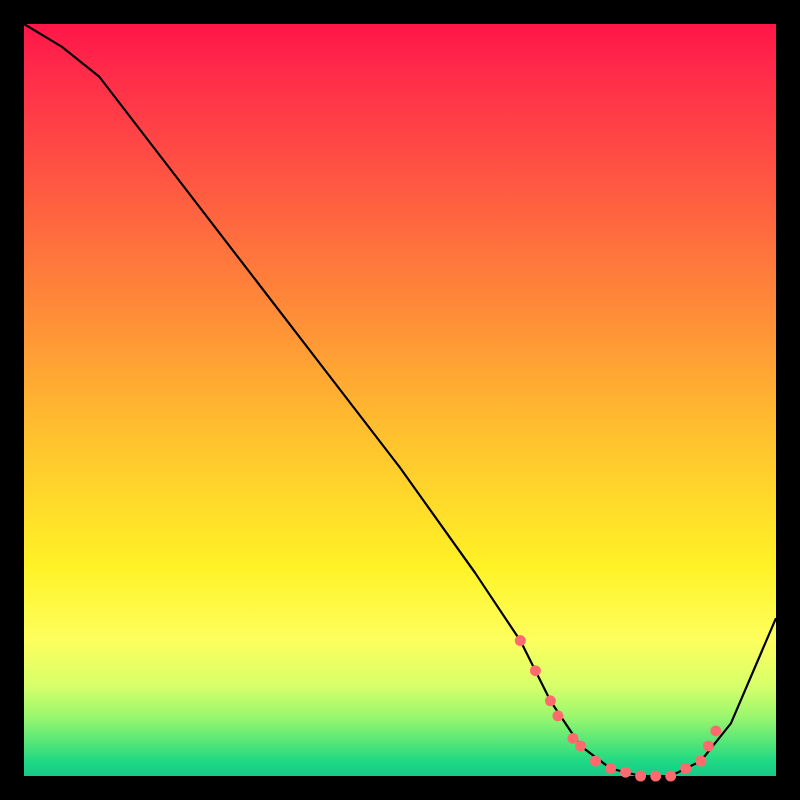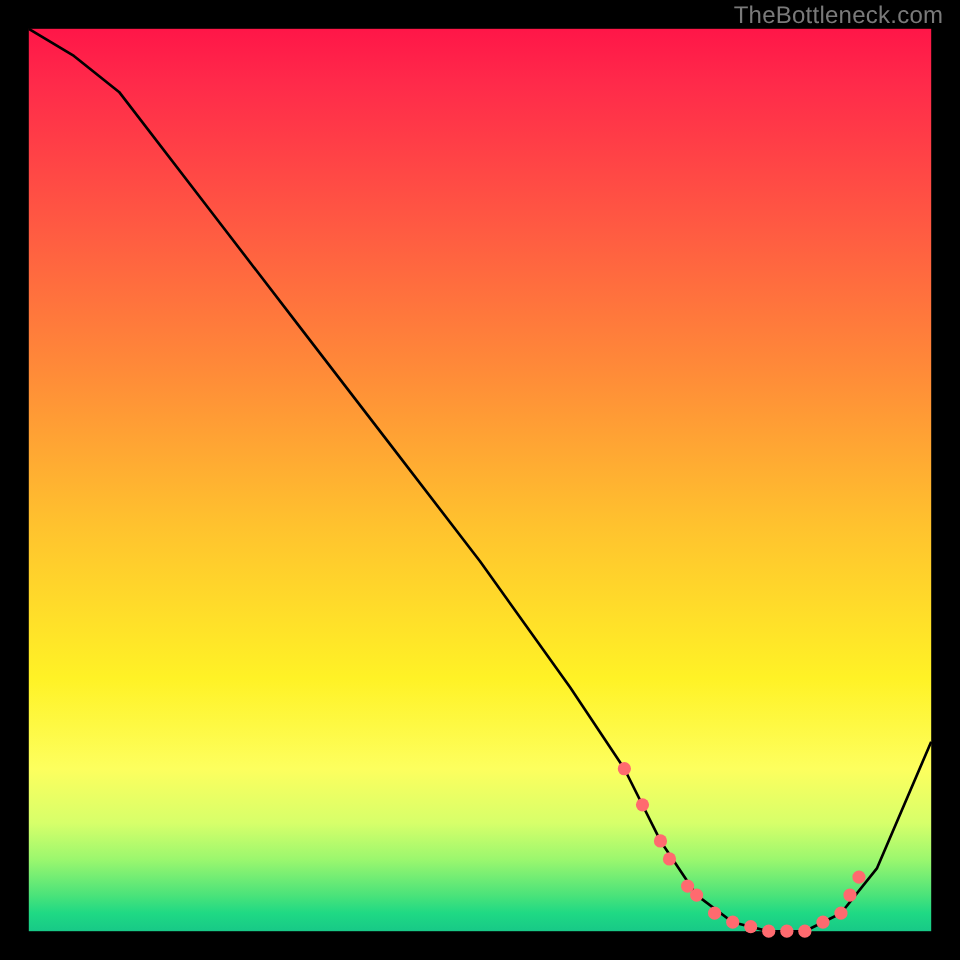--- a/index.html
+++ b/index.html
@@ -59,21 +59,20 @@
     width: 752px;
     height: 752px;
     overflow: visible;
   }
 </style>
 </head>
 <body>
 
 <div class="frame">
 
-  <div class="watermark">TheBottleneck.com</div>
 
   <div class="plot">
     <svg class="curve" viewBox="0 0 752 752" preserveAspectRatio="none">
       <path id="curve-path" fill="none" stroke="#000" stroke-width="2.2" stroke-linejoin="round" d="M0.0 0.0 L37.6 22.6 L75.2 52.6 L150.4 150.4 L225.6 248.2 L300.8 345.9 L376.0 443.7 L451.2 549.0 L496.3 616.6 L526.4 676.8 L556.5 721.9 L586.6 744.5 L616.6 752.0 L646.7 752.0 L676.8 737.0 L706.9 699.4 L752.0 594.1"></path>
       <g id="marker-group">
           <circle cx="496.3" cy="616.6" r="5.5" fill="#ff6a6f"></circle>
           <circle cx="511.4" cy="646.7" r="5.5" fill="#ff6a6f"></circle>
           <circle cx="526.4" cy="676.8" r="5.5" fill="#ff6a6f"></circle>
           <circle cx="533.9" cy="691.8" r="5.5" fill="#ff6a6f"></circle>
           <circle cx="549.0" cy="714.4" r="5.5" fill="#ff6a6f"></circle>

